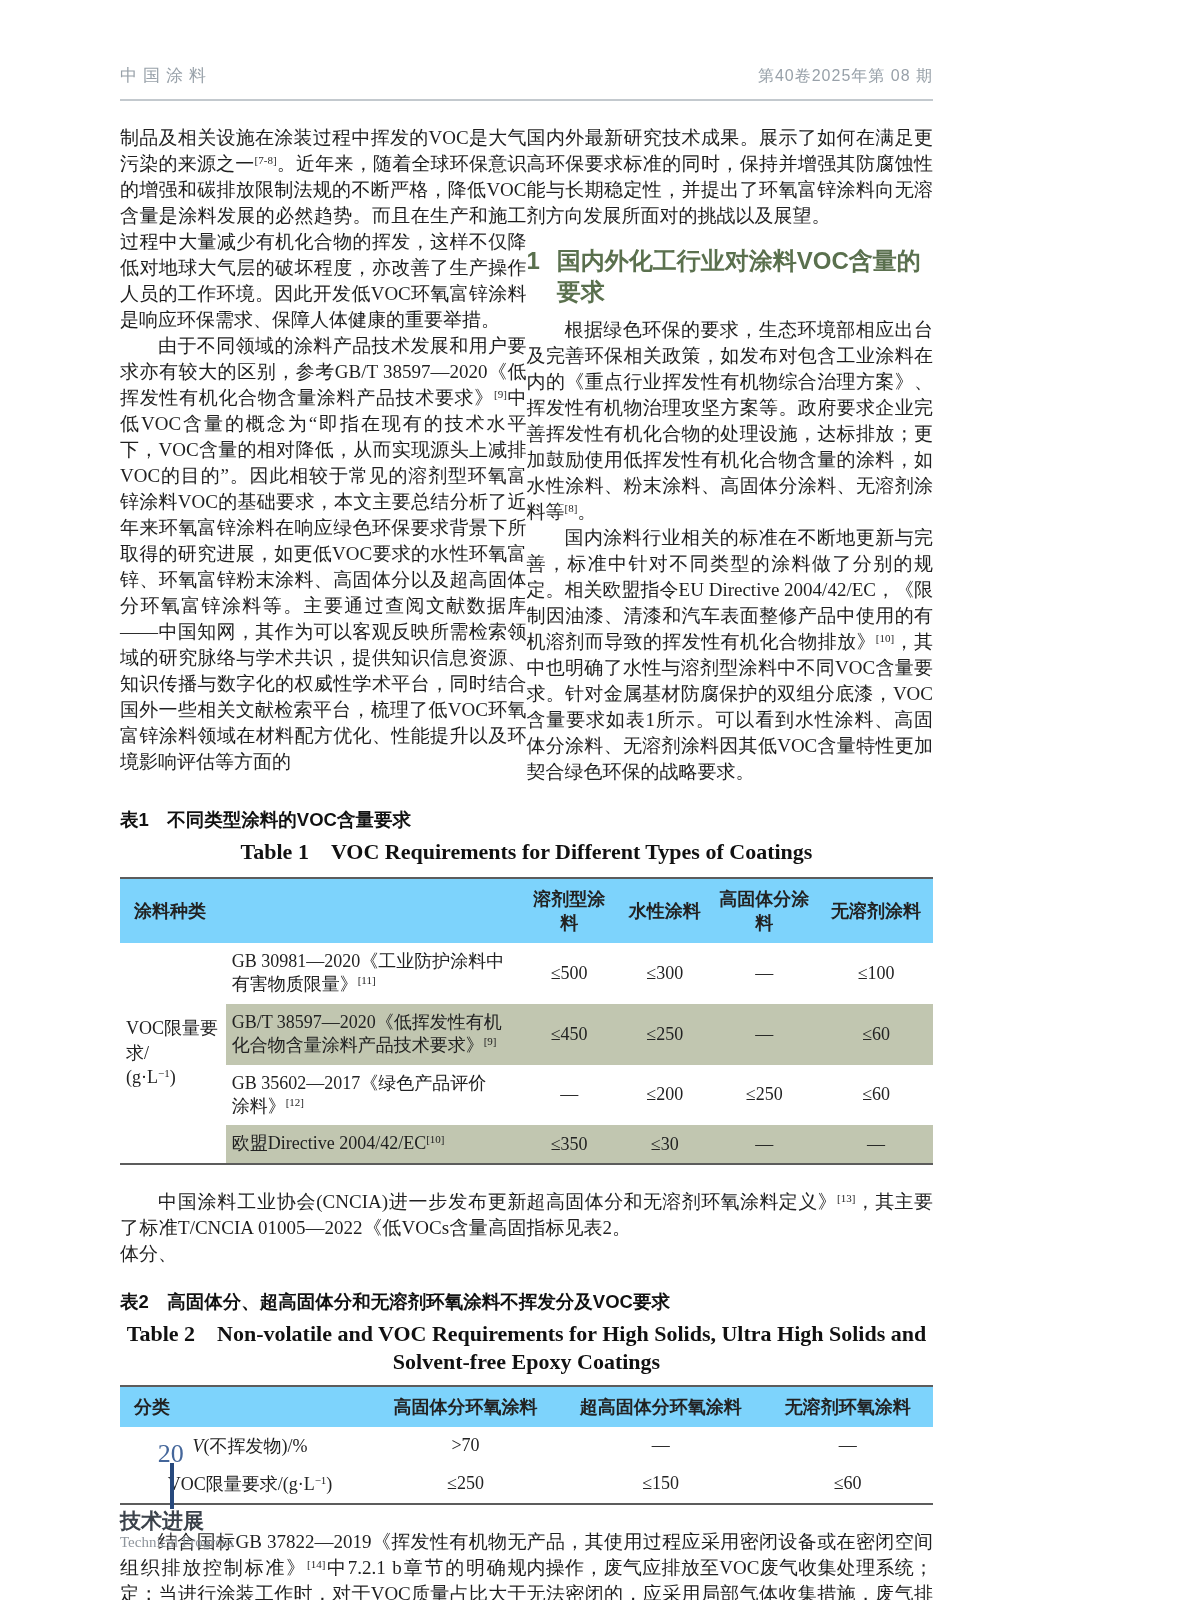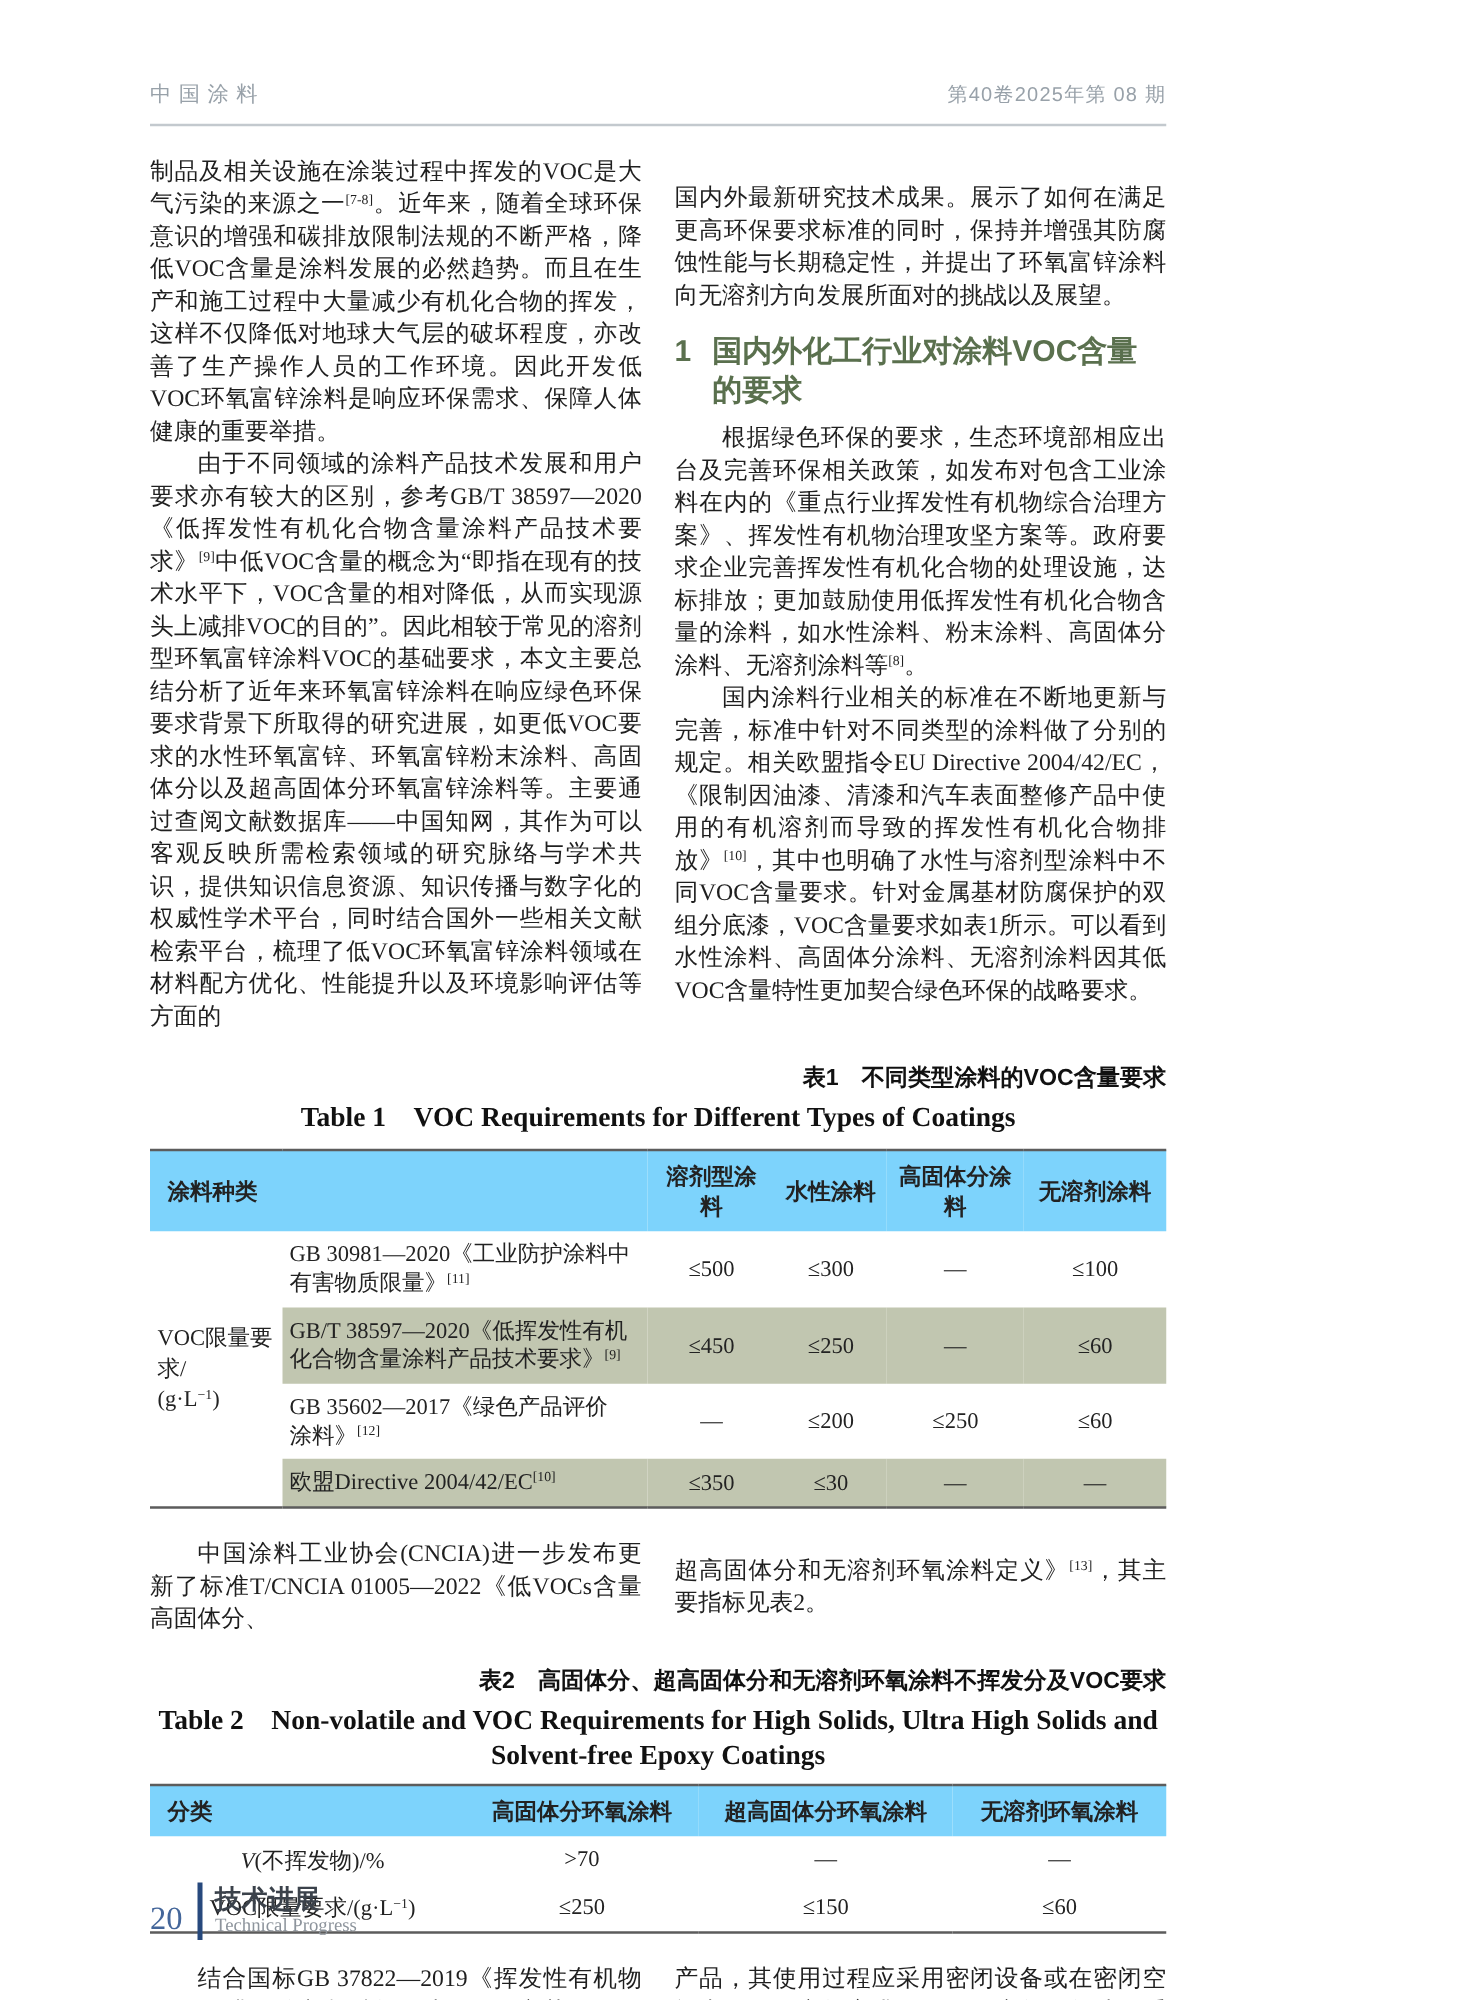--- a/index.html
+++ b/index.html
@@ -11,38 +11,38 @@
   
   .pg-header{
     display:flex;justify-content:space-between;align-items:flex-end;
     padding-top:64px;padding-bottom:12px;border-bottom:2px solid #c3c9ce;
     font-family:"Liberation Sans","DejaVu Sans",sans-serif;color:#98a1a9;
   }
   .journal-name{font-size:17px;letter-spacing:6px;}
   .issue-info{font-size:16px;letter-spacing:1px;}
   .issue-info .vol{}
   
-  .twocol{display:flex;gap:26px;margin-top:24px;align-items:center;}
+  .twocol{display:flex;margin-top:24px;}
   .col{width:459px;font-size:19px;line-height:26px;text-align:justify;}
   .col p{margin:0;}
   .indent{text-indent:2em;}
   .sup{font-size:11px;vertical-align:baseline;position:relative;top:-0.55em;line-height:0;}
   .ital{font-style:italic;}
   
   .sec-head{
     display:flex;align-items:flex-start;margin:16px 0 10px 0;
     font-family:"Liberation Sans","DejaVu Sans",sans-serif;font-weight:bold;
     color:#5a704e;font-size:24px;line-height:31px;text-align:left;
   }
   .sec-num{margin-right:17px;flex:none;}
   .sec-title{max-width:378px;}
   
   .tbl-block{margin-top:22px;}
   .tbl-title-cn{
-    text-align:right;font-family:"Liberation Sans","DejaVu Sans",sans-serif;
+    text-align:left;font-family:"Liberation Sans","DejaVu Sans",sans-serif;
     font-weight:bold;font-size:18.5px;color:#111;
   }
   .tbl-title-en{
     text-align:center;font-family:"Liberation Serif","DejaVu Serif",serif;
     font-weight:bold;font-size:22px;margin-top:5px;color:#111;
   }
   table.voc{
     width:100%;border-collapse:collapse;margin-top:10px;
     border-top:2px solid #5c5c5c;border-bottom:2px solid #5c5c5c;
     font-size:18px;color:#222;
@@ -52,21 +52,21 @@
   }
   table.voc th.th-left{text-align:left;padding-left:14px;}
   table.voc td{padding:7px 6px;vertical-align:middle;}
   td.group-label{white-space:pre-line;line-height:1.35;padding-left:14px;}
   td.std{text-align:left;line-height:1.3;}
   td.val{text-align:center;}
   tr.shade td.sh{background:#c1c6b0;}
   table.voc td.lbl{text-align:center;padding-left:14px;}
   
   .pg-footer{
-    position:absolute;left:120px;bottom:48px;display:flex;align-items:center;
+    position:absolute;left:120px;bottom:48px;display:flex;align-items:center;flex-direction:column;
   }
   .pagenum{
     font-family:"Liberation Serif","DejaVu Serif",serif;font-size:26px;
     color:#44669a;margin-right:12px;position:relative;top:6px;
   }
   .fbar{width:4px;height:46px;background:#27497d;margin-right:10px;flex:none;}
   .fsec{display:flex;flex-direction:column;justify-content:center;}
   .fsec-cn{
     font-family:"Liberation Sans","DejaVu Sans",sans-serif;font-weight:bold;
     font-size:21px;color:#3b424b;line-height:24px;

